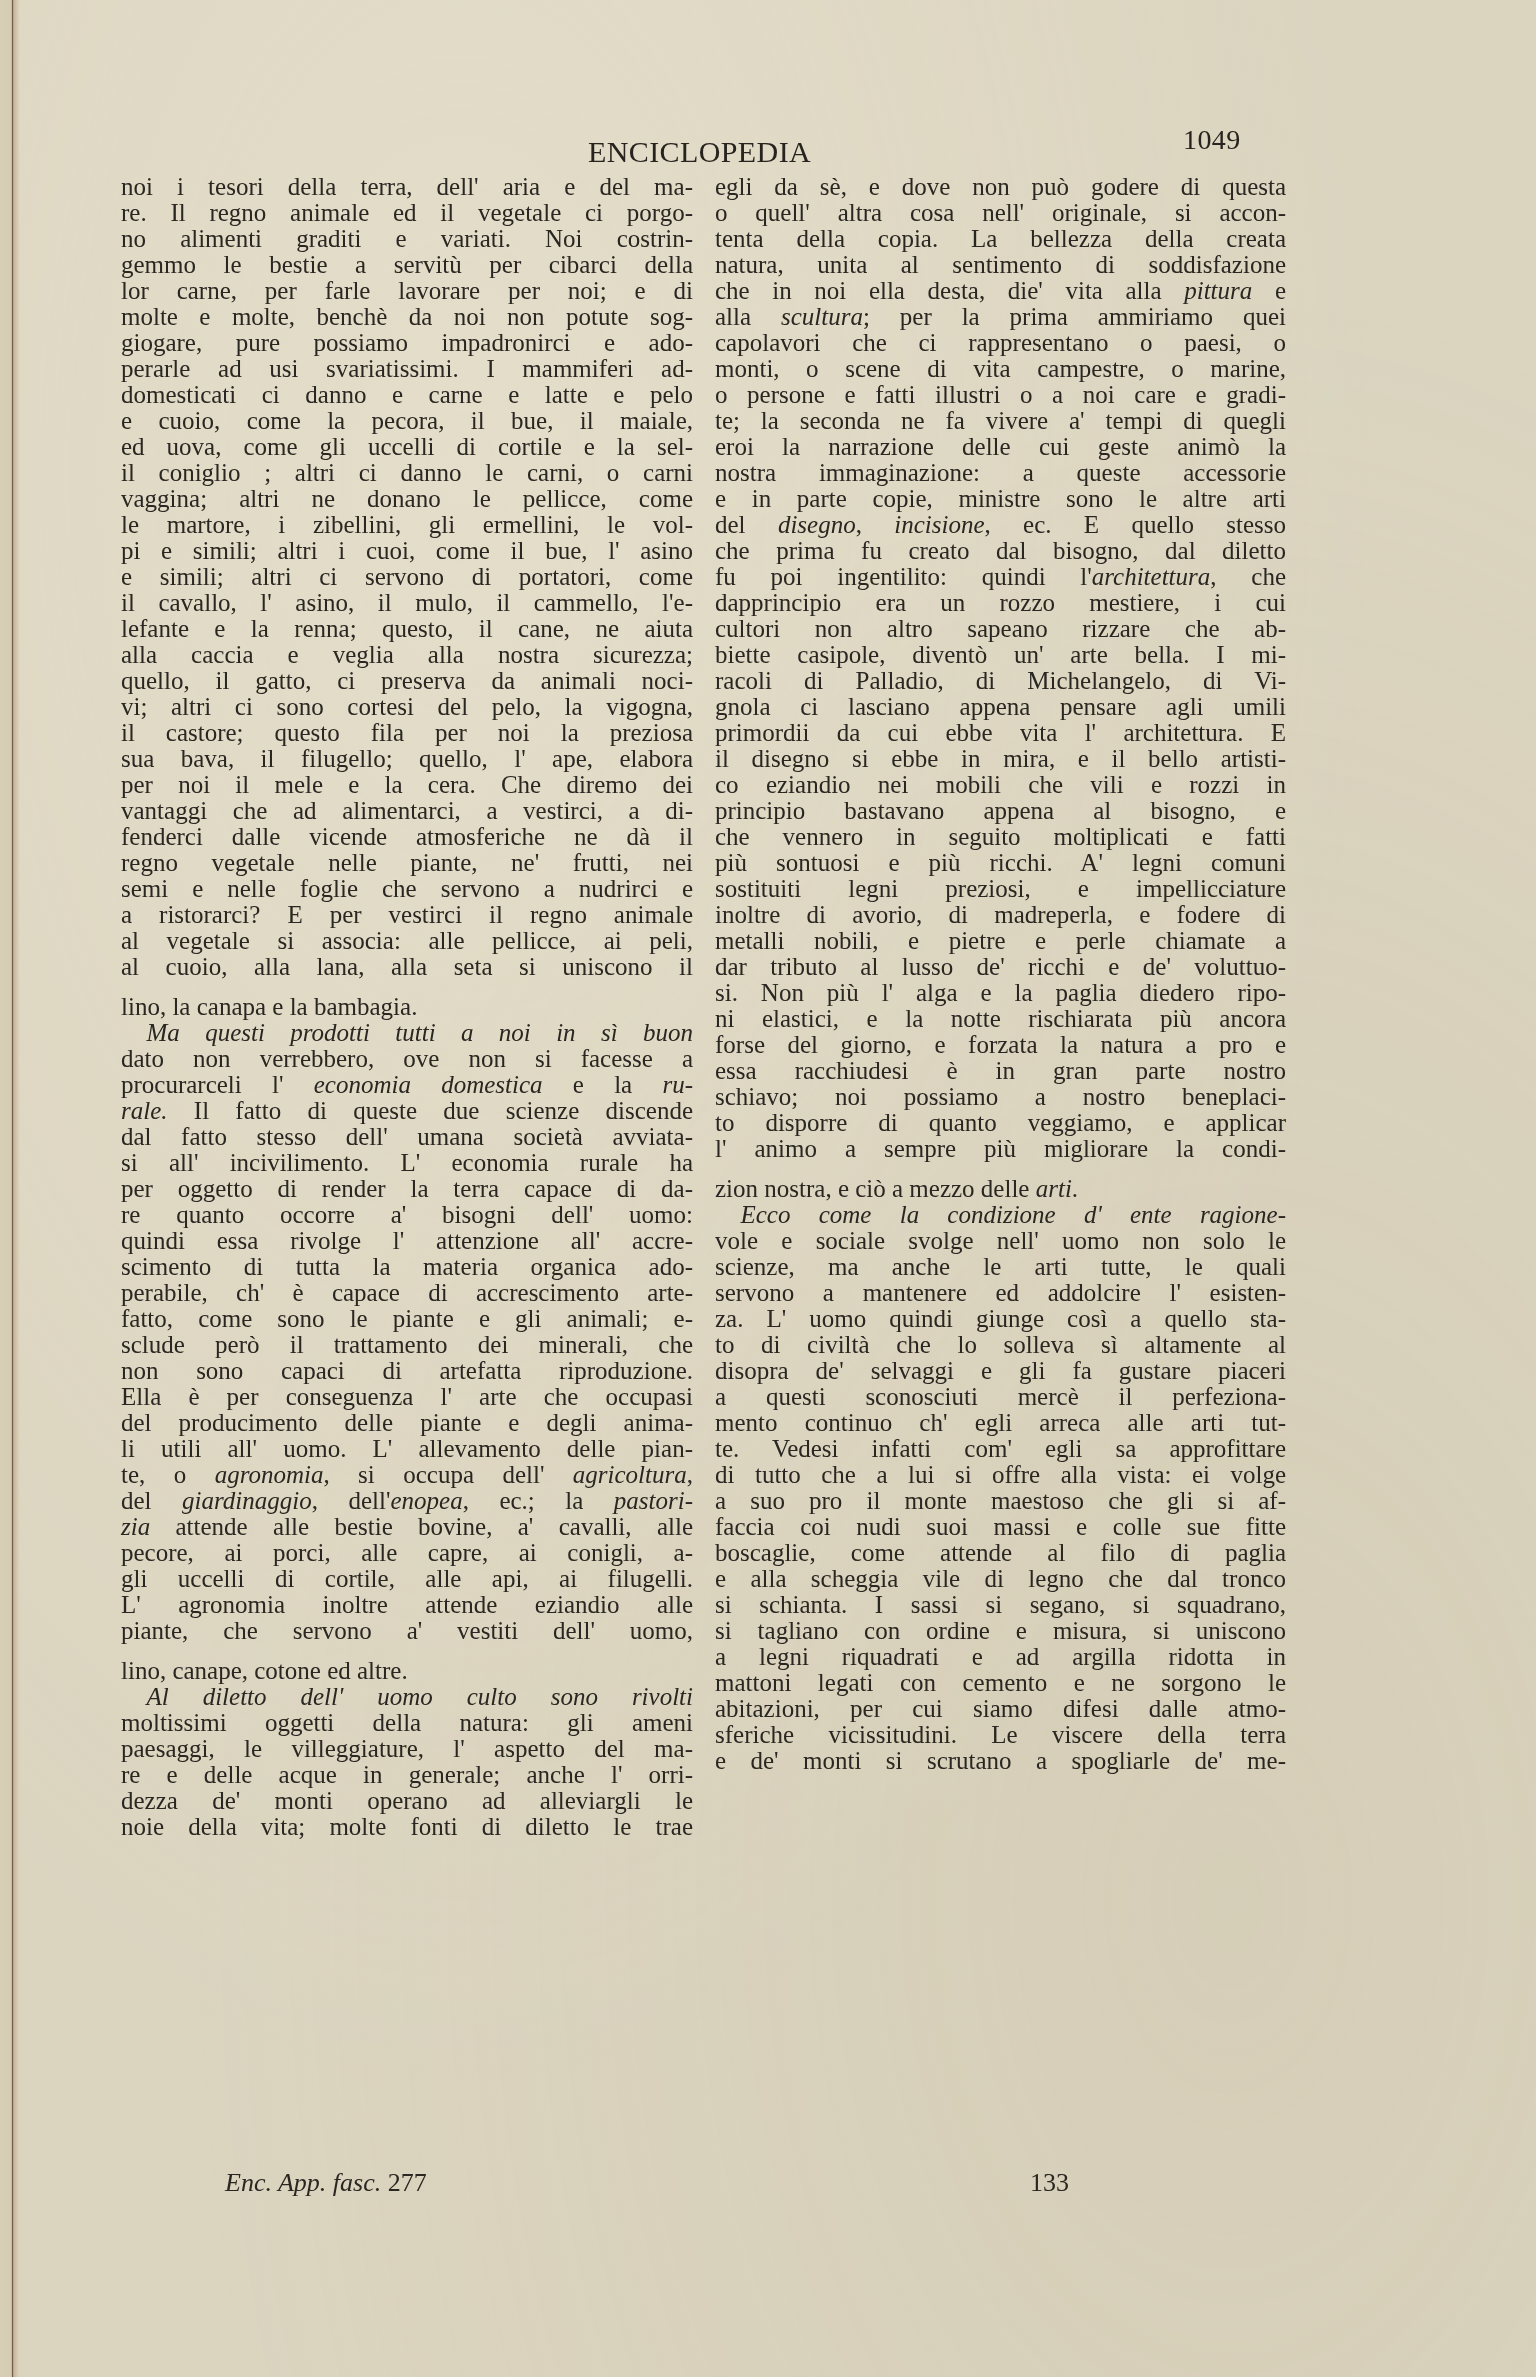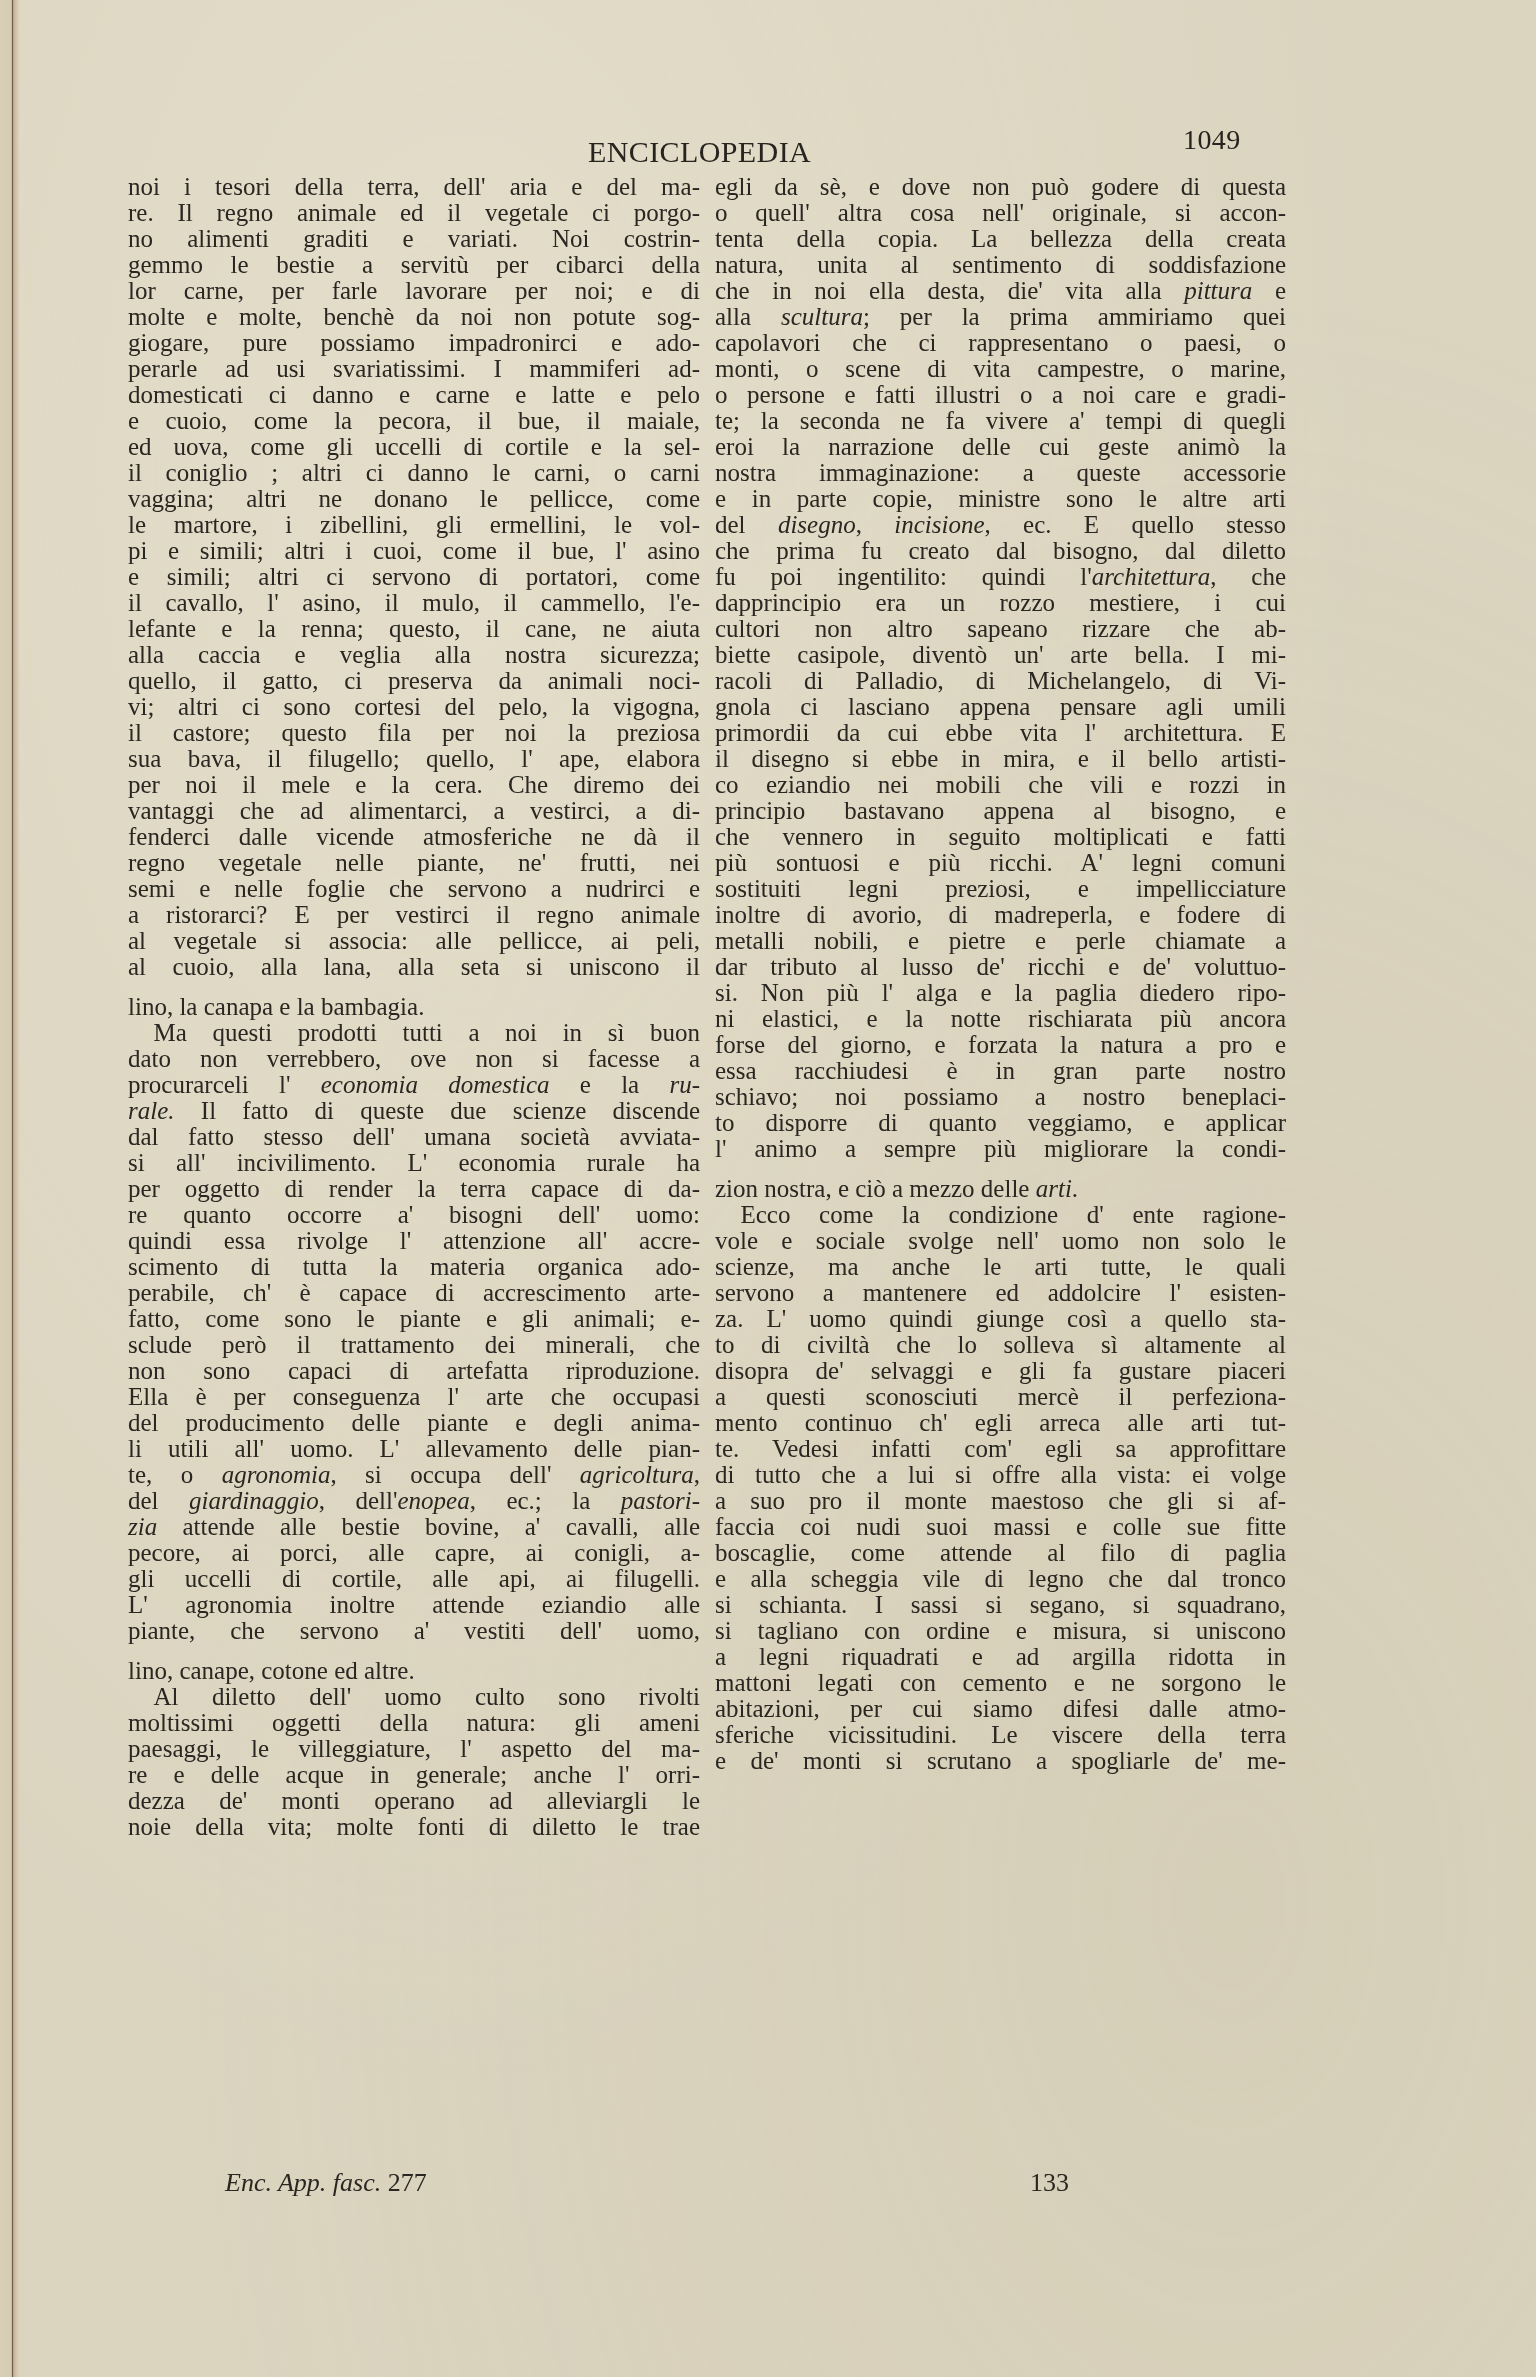--- a/index.html
+++ b/index.html
@@ -17,29 +17,29 @@
     background: linear-gradient(90deg, #d8cfb8 0%, #d6ccb2 55%, #c9b8a0 62%, #6b5a4a 66%, #c8b49c 72%, #dcd3bd 100%);
   }
   .running-head {
     position: absolute; top: 124px; font-size: 30px; letter-spacing: 0.4px; color: #27231e;
   }
   .running-title { left: 588px; margin-top: 11px; }
   .page-number { left: 1183px; font-size: 28px; }
   .column {
     position: absolute; top: 174px; width: 573px;
   }
-  .col-left { left: 128px; width: 572px; }
+  .col-left { left: 121px; width: 572px; }
   .col-right { left: 715px; width: 571px; }
   .line {
     display: block; height: 26px; line-height: 26px; font-size: 25px;
     text-align: justify; text-align-last: justify; white-space: nowrap;
     overflow: visible;
   }
   .line.last { text-align-last: left; margin-top: 14px; }
-  .line.indent { padding-left: 25.5px; }
+  .line.indent { padding-left: 25.5px; font-style: italic; }
   .line i { font-style: italic; }
   .footer-signature {
     position: absolute; left: 225px; top: 2168px; font-size: 26px; font-style: italic;
   }
   .footer-signature .num { font-style: normal; margin-top: 39px; }
   .footer-sheet {
     position: absolute; left: 1030px; top: 2168px; font-size: 26px;
   }
 </style>
 </head>

